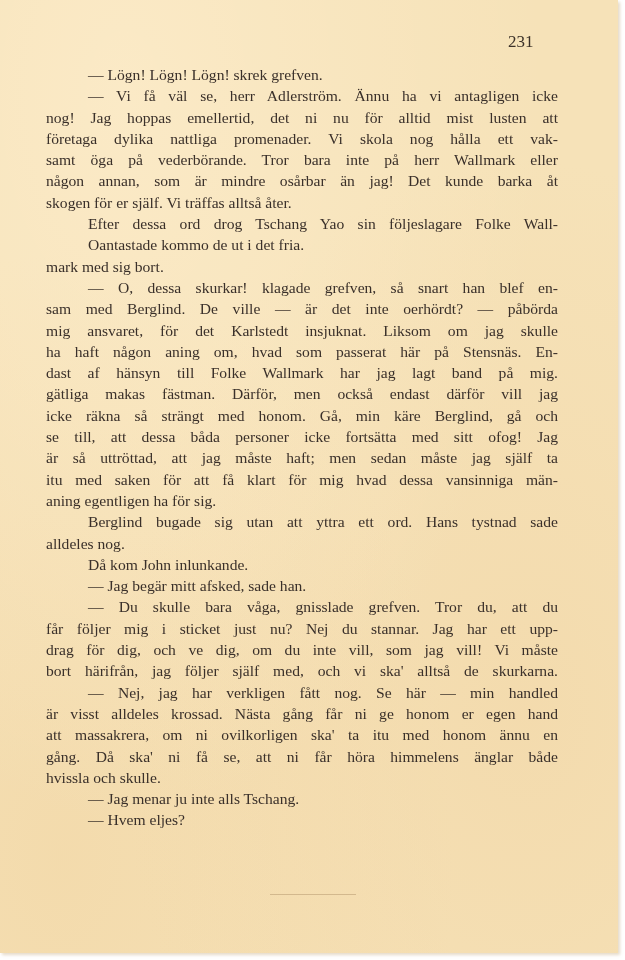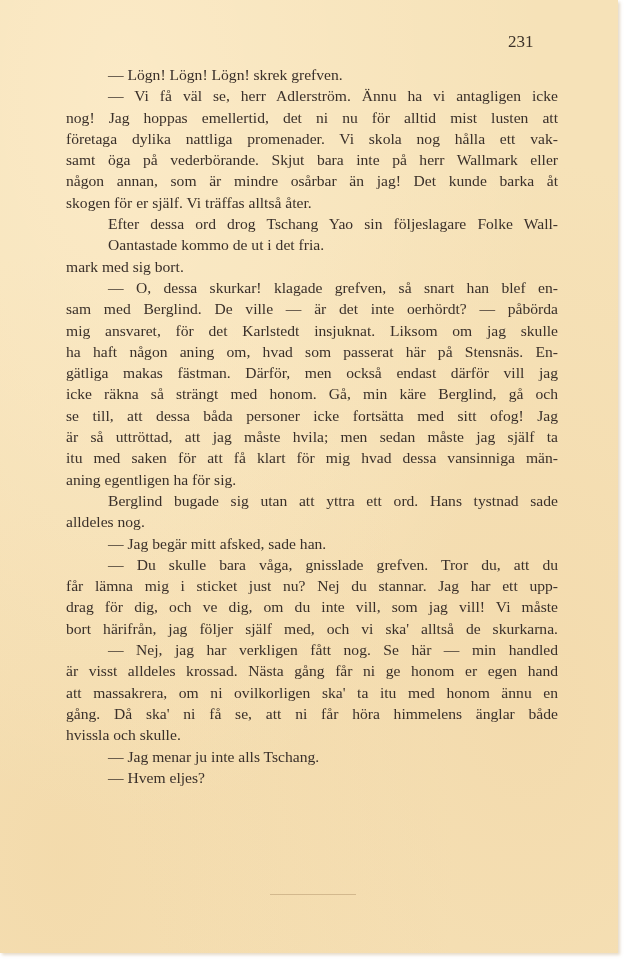--- a/index.html
+++ b/index.html
@@ -26,61 +26,62 @@
   .text-block {
     position: absolute; left: 46px; top: 64px; width: 512px;
     font-family: "Liberation Serif", serif;
     font-size: 15.6px; line-height: 21.3px;
     color: #3a302a;
   }
   .line {
     display: block; white-space: nowrap;
     text-align: justify; text-align-last: justify;
     height: 21.3px;
-    margin-left: 20px;
   }
   .line.indent { padding-left: 42px; }
   .line.last { text-align-last: left; }
   .end-rule {
     position: absolute; left: 270px; top: 894px;
     width: 86px; height: 0;
     border-top: 1px solid rgba(170,140,100,0.45);
   }
 </style>
 </head>
 <body>
 
 <div class="page">
   <div class="page-number">231</div>
   <div class="text-block" id="text-block">
       <span class="line indent last">— Lögn!  Lögn!  Lögn! skrek grefven.</span>
       <span class="line indent">— Vi få väl se, herr Adlerström. Ännu ha vi antagligen icke</span>
       <span class="line">nog! Jag hoppas emellertid, det ni nu för alltid mist lusten att</span>
       <span class="line">företaga dylika nattliga promenader. Vi skola nog hålla ett vak-</span>
-      <span class="line">samt öga på vederbörande. Skjut bara inte på herr Wallmark eller</span>
+      <span class="line">samt öga på vederbörande. Tror bara inte på herr Wallmark eller</span>
       <span class="line">någon annan, som är mindre osårbar än jag! Det kunde barka åt</span>
       <span class="line last">skogen för er själf. Vi träffas alltså åter.</span>
       <span class="line indent">Efter dessa ord drog Tschang Yao sin följeslagare Folke Wall-</span>
       <span class="line indent last">Oantastade kommo de ut i det fria.</span>
       <span class="line last">mark med sig bort.</span>
       <span class="line indent">— O, dessa skurkar! klagade grefven, så snart han blef en-</span>
       <span class="line">sam med Berglind. De ville — är det inte oerhördt? — påbörda</span>
       <span class="line">mig ansvaret, för det Karlstedt insjuknat. Liksom om jag skulle</span>
       <span class="line">ha haft någon aning om, hvad som passerat här på Stensnäs. En-</span>
+      <span class="line">dast af hänsyn till Folke Wallmark har jag lagt band på mig.</span>
       <span class="line">gätliga makas fästman. Därför, men också endast därför vill jag</span>
       <span class="line">icke räkna så strängt med honom. Gå, min käre Berglind, gå och</span>
       <span class="line">se till, att dessa båda personer icke fortsätta med sitt ofog! Jag</span>
-      <span class="line">är så uttröttad, att jag måste hvila; men sedan måste jag själf ta</span>
+      <span class="line">är så uttröttad, att jag måste haft; men sedan måste jag själf ta</span>
       <span class="line">itu med saken för att få klart för mig hvad dessa vansinniga män-</span>
       <span class="line last">aning egentligen ha för sig.</span>
       <span class="line indent">Berglind bugade sig utan att yttra ett ord. Hans tystnad sade</span>
       <span class="line last">alldeles nog.</span>
+      <span class="line indent last">Då kom John inlunkande.</span>
       <span class="line indent last">— Jag begär mitt afsked, sade han.</span>
       <span class="line indent">— Du skulle bara våga, gnisslade grefven. Tror du, att du</span>
-      <span class="line">får lämna mig i sticket just nu? Nej du stannar. Jag har ett upp-</span>
+      <span class="line">får följer mig i sticket just nu? Nej du stannar. Jag har ett upp-</span>
       <span class="line">drag för dig, och ve dig, om du inte vill, som jag vill! Vi måste</span>
       <span class="line">bort härifrån, jag följer själf med, och vi ska' alltså de skurkarna.</span>
       <span class="line indent">— Nej, jag har verkligen fått nog. Se här — min handled</span>
       <span class="line">är visst alldeles krossad. Nästa gång får ni ge honom er egen hand</span>
       <span class="line">att massakrera, om ni ovilkorligen ska' ta itu med honom ännu en</span>
       <span class="line">gång. Då ska' ni få se, att ni får höra himmelens änglar både</span>
       <span class="line last">hvissla och skulle.</span>
       <span class="line indent last">— Jag menar ju inte alls Tschang.</span>
       <span class="line indent last">— Hvem eljes?</span>
     </div>

